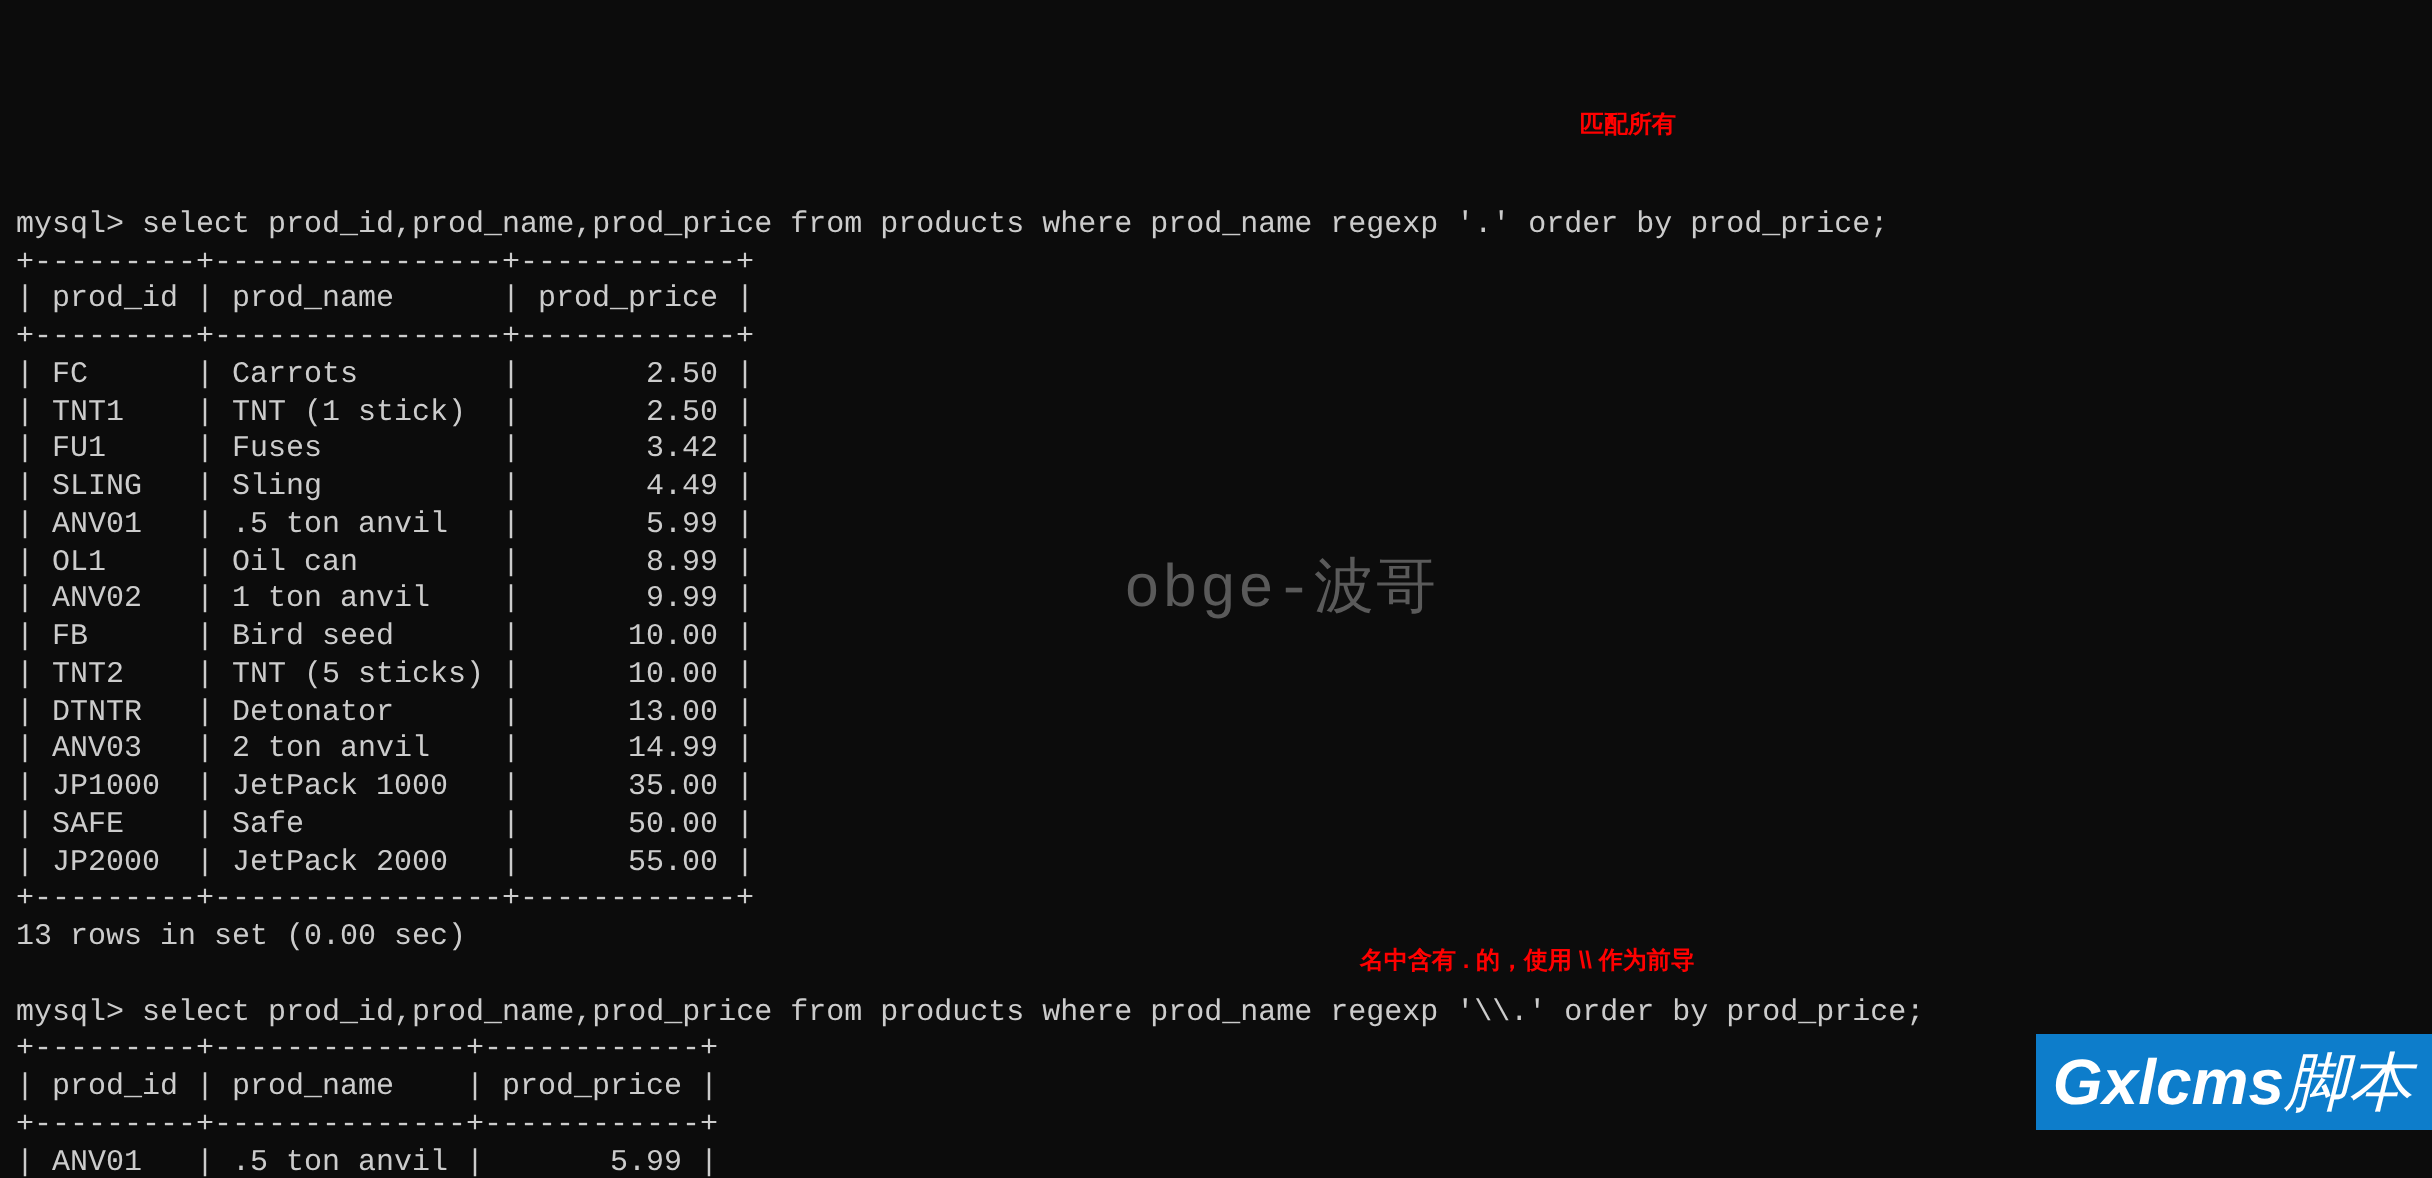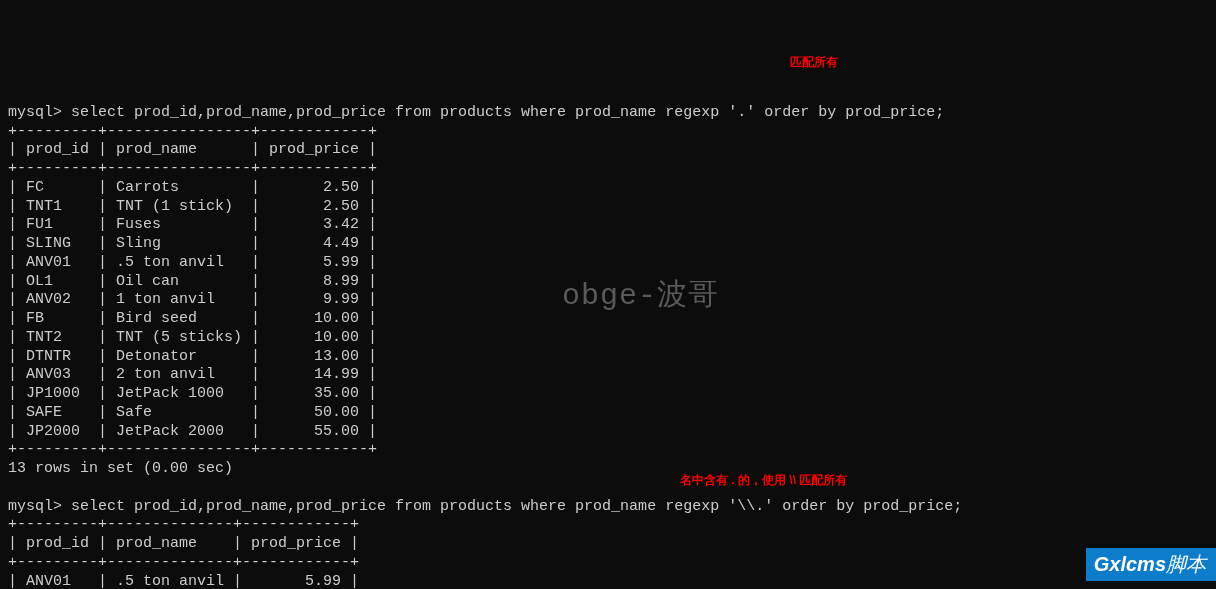--- a/index.html
+++ b/index.html
@@ -42,26 +42,26 @@
       left: 530px;
       color: #5a5a5a;
       font-family: Liberation Mono, monospace;
       font-size: 30px;
       white-space: nowrap;
       letter-spacing: 1px;
       margin-left: 32px;
     }
     .logo {
       position: absolute;
-      bottom: 8px;
+      bottom: 24px;
       right: 0;
       background: #0d7dcb;
       color: #ffffff;
       font-family: "Microsoft YaHei", Arial, sans-serif;
-      font-size: 20px;
+      font-size: 32px;
       font-weight: bold;
       font-style: italic;
       padding: 4px 10px 4px 8px;
       white-space: nowrap;
       margin-left: 16px;
     }
     .logo .thin {
       font-weight: normal;
     }
     .terminal {
@@ -98,18 +98,18 @@
 <span><span>mysql&gt;</span></span> <span>select prod_id,prod_name,prod_price from products where prod_name regexp '\\.' order by prod_price;</span>
 <span>+---------+--------------+------------+</span>
 <span>| prod_id | prod_name    | prod_price |</span>
 <span>+---------+--------------+------------+</span>
 <span id="q2rows">| ANV01   | .5 ton anvil |       5.99 |</span>
 
 
 </div>
 
 <div class="annotation annotation1">匹配所有</div>
-<div class="annotation annotation2">名中含有 . 的，使用 \\ 匹配所有</div>
+<div class="annotation annotation2">名中含有 . 的，使用 \\ 作为前导</div>
 <div class="watermark">obge-波哥</div>
 <div class="logo"><span>Gxlcms</span><span class="thin">脚本</span></div>
 
 
 
 
 </body></html>

